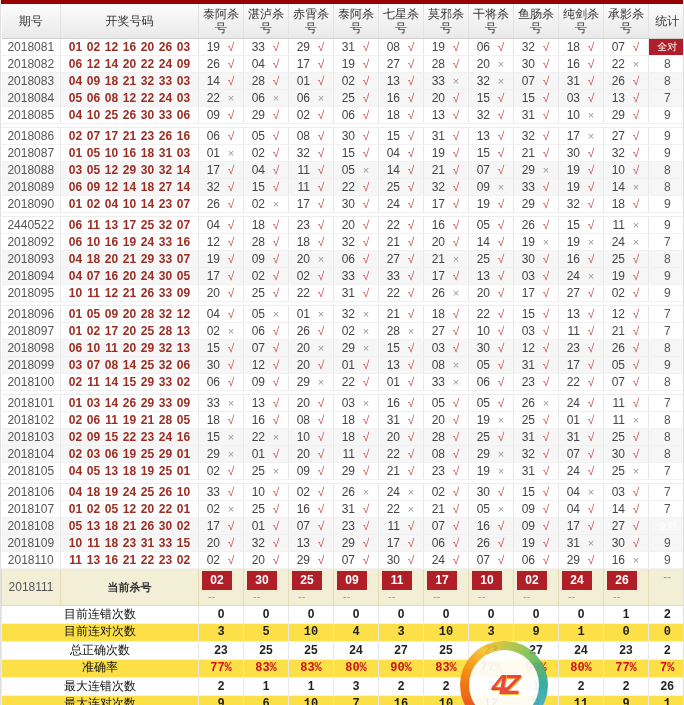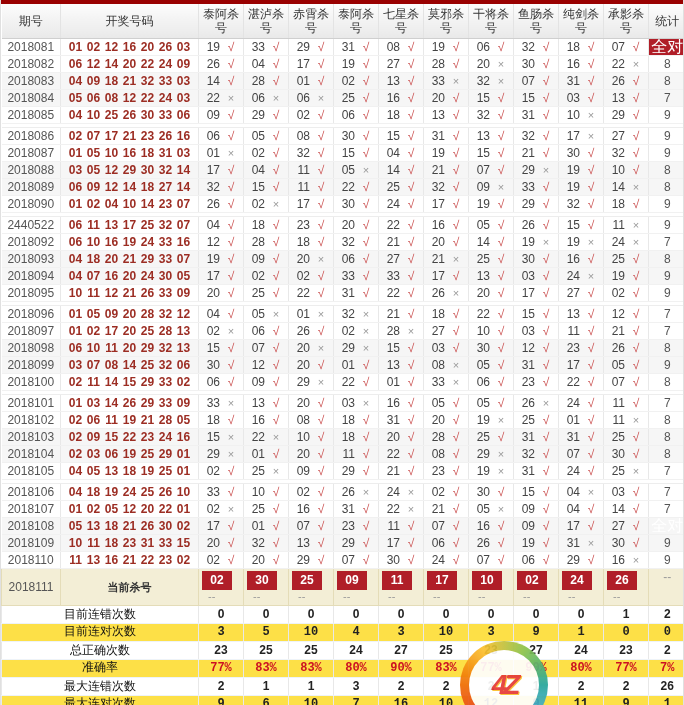--- a/index.html
+++ b/index.html
@@ -28,21 +28,21 @@
   tr.gap td { height: 4px; border: none; background: #fff; border-bottom: 1px solid #ededed; }
 
   .period { color: #555; }
   .draw { color: #9c2d23; font-weight: bold; margin-left: 8px; }
   .draw .dn { display: inline-block; width: 18px; text-align: center; }
   .kn { display: inline-block; min-width: 15px; text-align: right; color: #444; }
   .mk { display: inline-block; width: 12px; margin-left: 5px; }
   .mk.hit  { color: #cc5555; }
   .mk.miss { color: #999; font-size: 11px; }
   .stat { color: #555; }
-  td.allhit { background: #b01e28; color: #fff; font-size: 16px; }
+  td.allhit { background: #b01e28; color: #fff; font-size: 10px; }
 
   tr.current td { background: #f3eed6; height: 37px; border-bottom: 1px solid #e4dcb8;
     border-left: 1px solid #e4dcb8; vertical-align: top; }
   tr.current td.period { vertical-align: middle; color: #555; }
   tr.current td.cur-label { vertical-align: middle; font-weight: bold; color: #333; font-size: 11px; }
   .badge { display: block; width: 30px; margin: 2px 0 0 3px; padding: 1px 0 2px;
     background: #b01e28; color: #fff; font-weight: bold; font-size: 12px;
     text-align: center; }
   .dash { display: block; text-align: left; padding-left: 9px; color: #999;
     font-size: 11px; line-height: 12px; }

